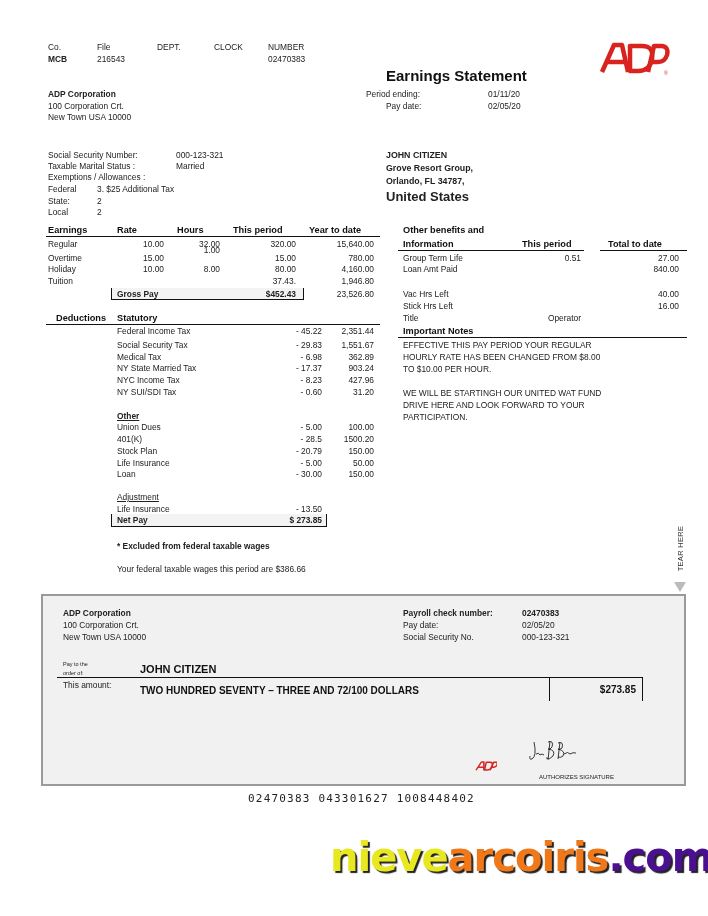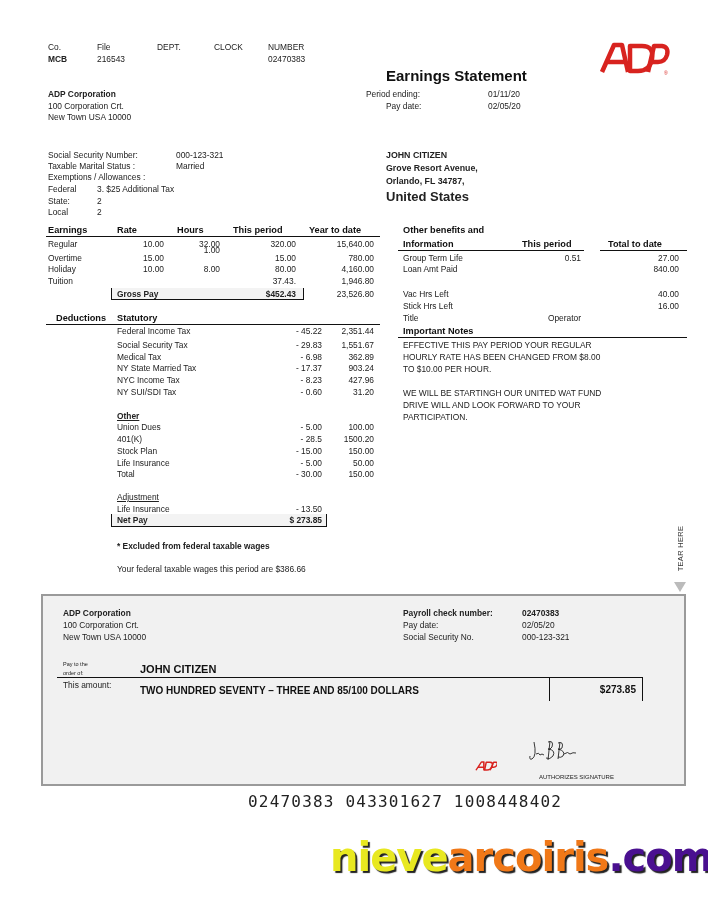--- a/index.html
+++ b/index.html
@@ -14,21 +14,21 @@
 
   
   .adp-logo { position: absolute; left: 598px; top: 40px; width: 72px; height: 36px; }
 
   
   .check { position: absolute; left: 41px; top: 594px; width: 645px; height: 192px; background: #f1f1f1; border: 2px solid #9a9a9a; }
   .tear { position: absolute; left: 672px; top: 524px; width: 14px; height: 52px; }
   .tear span { position: absolute; left: -18px; top: 20px; transform: rotate(-90deg); font-size: 7.5px; letter-spacing: 0.3px; color: #333; width: 52px; text-align: center; }
   .tear-arrow { position: absolute; left: 674px; top: 582px; width: 0; height: 0; border-left: 6px solid transparent; border-right: 6px solid transparent; border-top: 10px solid #bbb; }
 
-  .micr { position: absolute; left: 248px; top: 792px; font-family: "DejaVu Sans Mono", monospace; font-size: 16px; letter-spacing: 1.2px; color: #222; }
+  .micr { position: absolute; left: 248px; top: 792px; font-family: "DejaVu Sans Mono", monospace; font-size: 11px; letter-spacing: 1.2px; color: #222; }
   .wm { position: absolute; left: 330px; top: 834px; font-family: "DejaVu Sans", sans-serif; font-weight: bold; font-size: 40px; letter-spacing: -1px; text-shadow: 2px 2px 1px #222; }
 </style>
 </head>
 <body>
 
 <div class="abs" style="left:48px;top:42px">Co.</div>
 <div class="abs" style="left:97px;top:42px">File</div>
 <div class="abs" style="left:157px;top:42px">DEPT.</div>
 <div class="abs" style="left:214px;top:42px">CLOCK</div>
 <div class="abs" style="left:268px;top:42px">NUMBER</div>
@@ -61,21 +61,21 @@
 <div class="abs" style="left:176px;top:161px">Married</div>
 <div class="abs" style="left:48px;top:172px">Exemptions / Allowances :</div>
 <div class="abs" style="left:48px;top:184px">Federal</div>
 <div class="abs" style="left:97px;top:184px">3. $25 Additional Tax</div>
 <div class="abs" style="left:48px;top:196px">State:</div>
 <div class="abs" style="left:97px;top:196px">2</div>
 <div class="abs" style="left:48px;top:207px">Local</div>
 <div class="abs" style="left:97px;top:207px">2</div>
 
 <div class="abs b" style="left:386px;top:150px;font-size:8.8px">JOHN CITIZEN</div>
-<div class="abs b" style="left:386px;top:163px;font-size:8.8px">Grove Resort Avenue,</div>
+<div class="abs b" style="left:386px;top:163px;font-size:8.8px">Grove Resort Group,</div>
 <div class="abs b" style="left:386px;top:176px;font-size:8.8px">Orlando, FL 34787,</div>
 <div class="abs b" style="left:386px;top:189px;font-size:13px">United States</div>
 
 <div class="abs hdr" style="left:48px;top:225px">Earnings</div>
 <div class="abs hdr" style="left:117px;top:225px">Rate</div>
 <div class="abs hdr" style="left:177px;top:225px">Hours</div>
 <div class="abs hdr" style="left:233px;top:225px">This period</div>
 <div class="abs hdr" style="left:309px;top:225px">Year to date</div>
 <div class="line" style="left:46px;top:236px;width:334px"></div>
 
@@ -134,26 +134,26 @@
 
 <div class="abs b u" style="left:117px;top:411px">Other</div>
 <div id="other-rows">
     <div class="abs " style="left:117px;top:422px">Union Dues</div>
     <div class="abs r" style="left:250px;top:422px;width:72px">- 5.00</div>
     <div class="abs r" style="left:320px;top:422px;width:54px">100.00</div>
     <div class="abs " style="left:117px;top:434px">401(K)</div>
     <div class="abs r" style="left:250px;top:434px;width:72px">- 28.5</div>
     <div class="abs r" style="left:320px;top:434px;width:54px">1500.20</div>
     <div class="abs " style="left:117px;top:446px">Stock Plan</div>
-    <div class="abs r" style="left:250px;top:446px;width:72px">- 15.00</div>
+    <div class="abs r" style="left:250px;top:446px;width:72px">- 20.79</div>
     <div class="abs r" style="left:320px;top:446px;width:54px">150.00</div>
     <div class="abs " style="left:117px;top:458px">Life Insurance</div>
     <div class="abs r" style="left:250px;top:458px;width:72px">- 5.00</div>
     <div class="abs r" style="left:320px;top:458px;width:54px">50.00</div>
-    <div class="abs " style="left:117px;top:469px">Total</div>
+    <div class="abs " style="left:117px;top:469px">Loan</div>
     <div class="abs r" style="left:250px;top:469px;width:72px">- 30.00</div>
     <div class="abs r" style="left:320px;top:469px;width:54px">150.00</div>
   </div>
 
 <div class="abs u" style="left:117px;top:492px">Adjustment</div>
 <div id="adjustment-rows">
     <div class="abs " style="left:117px;top:504px">Life Insurance</div>
     <div class="abs r" style="left:250px;top:504px;width:72px">- 13.50</div>
     <div class="abs r" style="left:320px;top:504px;width:54px"></div>
   </div>
@@ -194,21 +194,21 @@
   </div>
 
 <div class="abs hdr" style="left:403px;top:326px">Important Notes</div>
 <div class="line" style="left:398px;top:337px;width:289px"></div>
 <div id="notes-lines">
     <div class="abs " style="left:403px;top:340px">EFFECTIVE THIS PAY PERIOD YOUR REGULAR</div>
     <div class="abs " style="left:403px;top:352px">HOURLY RATE HAS BEEN CHANGED FROM $8.00</div>
     <div class="abs " style="left:403px;top:364px">TO $10.00 PER HOUR.</div>
     <div class="abs " style="left:403px;top:376px"></div>
     <div class="abs " style="left:403px;top:388px">WE WILL BE STARTINGH OUR UNITED WAT FUND</div>
-    <div class="abs " style="left:403px;top:400px">DRIVE WILL AND LOOK FORWARD TO YOUR</div>
+    <div class="abs " style="left:403px;top:400px">DRIVE HERE AND LOOK FORWARD TO YOUR</div>
     <div class="abs " style="left:403px;top:412px">PARTICIPATION.</div>
   </div>
 
 <div class="tear">
     <span>TEAR HERE</span>
   </div>
 <div class="tear-arrow"></div>
 
 <div class="check"></div>
 <div class="abs b" style="left:63px;top:608px">ADP Corporation</div>
@@ -220,21 +220,21 @@
 <div class="abs" style="left:403px;top:620px">Pay date:</div>
 <div class="abs" style="left:522px;top:620px">02/05/20</div>
 <div class="abs" style="left:403px;top:632px">Social Security No.</div>
 <div class="abs" style="left:522px;top:632px">000-123-321</div>
 
 <div class="abs" style="left:63px;top:661px;font-size:5.5px">Pay to the</div>
 <div class="abs" style="left:63px;top:670px;font-size:5.5px">order of:</div>
 <div class="abs b" style="left:140px;top:663px;font-size:11px;color:#111">JOHN CITIZEN</div>
 <div class="line" style="left:57px;top:677px;width:586px"></div>
 <div class="abs" style="left:63px;top:680px">This amount:</div>
-<div class="abs b" style="left:140px;top:685px;font-size:10px;color:#111">TWO HUNDRED SEVENTY – THREE AND 85/100 DOLLARS</div>
+<div class="abs b" style="left:140px;top:685px;font-size:10px;color:#111">TWO HUNDRED SEVENTY – THREE AND 72/100 DOLLARS</div>
 <div class="abs" style="left:549px;top:677px;width:94px;height:24px;border-left:1.2px solid #111;border-right:1.2px solid #111"></div>
 <div class="abs b r" style="left:560px;top:684px;width:76px;font-size:10px;color:#111">$273.85</div>
 
 <svg class="abs" style="left:528px;top:738px;width:52px;height:26px" viewBox="0 0 52 26">
   <path d="M6 4 Q9 18 4 21 Q1 22 2 18 M8 16 Q11 14 12 17 Q14 15 16 17 M20 4 Q26 2 24 9 Q22 12 20 11 Q28 12 25 18 Q22 22 18 20 M22 3 L20 22 M30 5 Q36 3 34 10 Q32 12 30 11 Q38 13 35 18 Q33 20 30 19 M32 4 L30 21 M36 16 Q40 13 42 16 Q45 14 48 15" fill="none" stroke="#222" stroke-width="0.9"></path>
 </svg>
 <div class="abs" style="left:539px;top:774px;font-size:6px">AUTHORIZES SIGNATURE</div>
 
 <svg class="abs" style="left:475px;top:760px;width:22px;height:12px" viewBox="0 0 72 36">
   <g fill="none" stroke="#d8231f" stroke-width="5" stroke-linejoin="round" transform="skewX(-12) translate(6 0)">

